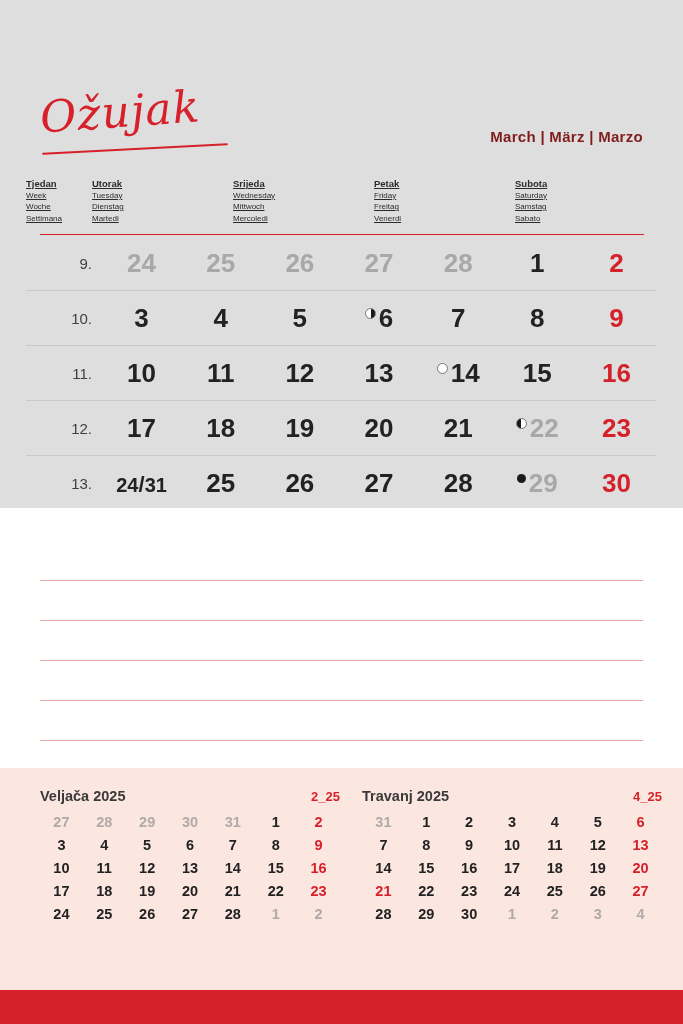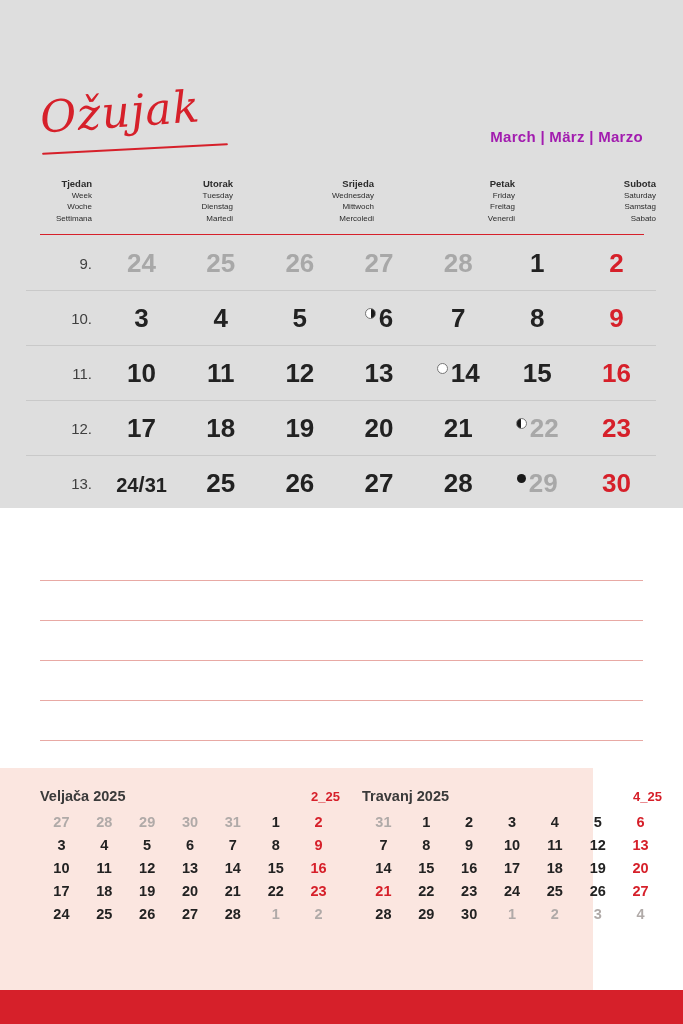--- a/index.html
+++ b/index.html
@@ -25,30 +25,30 @@
     letter-spacing:1px;
     font-weight:400;
     transform:rotate(-4deg);
   }
   .script-underline{
     position:absolute;left:42px;top:148px;width:186px;height:2px;
     background:#d6202a;border-radius:2px;transform:rotate(-3deg);
   }
   .lang-months{
     position:absolute;right:40px;top:128px;
-    font-size:15px;color:#a21caf;font-weight:bold;letter-spacing:.3px;
+    font-size:15px;color:#7f1d1d;font-weight:bold;letter-spacing:.3px;
   }
 
   
   .dayhead{
     position:absolute;left:26px;top:178px;width:630px;height:52px;
     display:flex;
   }
   .dayhead .col{
-    flex:1;text-align:right;line-height:11.5px;color:#2b2b2b;
+    flex:1;text-align:left;line-height:11.5px;color:#2b2b2b;text-decoration:underline;
   }
   .dayhead .col .l1{font-size:9.5px;font-weight:bold;}
   .dayhead .col .l2,.dayhead .col .l3,.dayhead .col .l4{font-size:8px;}
   .dayhead .wk{flex:0 0 66px;}
 
   .hdr-rule{
     position:absolute;left:40px;top:234px;width:604px;height:1px;background:#d6202a;
   }
 
   
@@ -88,21 +88,21 @@
     display:flex;align-items:center;padding-left:36px;box-sizing:border-box;
     letter-spacing:.5px;
   }
 
   
   .notes{position:absolute;left:0;top:508px;width:683px;height:260px;background:#fff;}
   .nline{position:absolute;left:40px;width:603px;height:1px;background:#e8a9a4;}
 
   
   .mini-wrap{
-    position:absolute;left:0;top:768px;width:593px;height:222px;
+    position:absolute;left:0;top:768px;width:683px;height:222px;
     background:#fbe6e0;
   }
   .mini{
     position:absolute;top:20px;width:300px;
   }
   .mini.left{left:40px;}
   .mini.right{left:362px;}
   .mini-head{display:flex;justify-content:space-between;align-items:baseline;margin-bottom:10px;}
   .mini-title{font-size:14.5px;font-weight:bold;color:#3a3a3a;}
   .mini-code{font-size:13px;font-weight:bold;color:#d6202a;}

